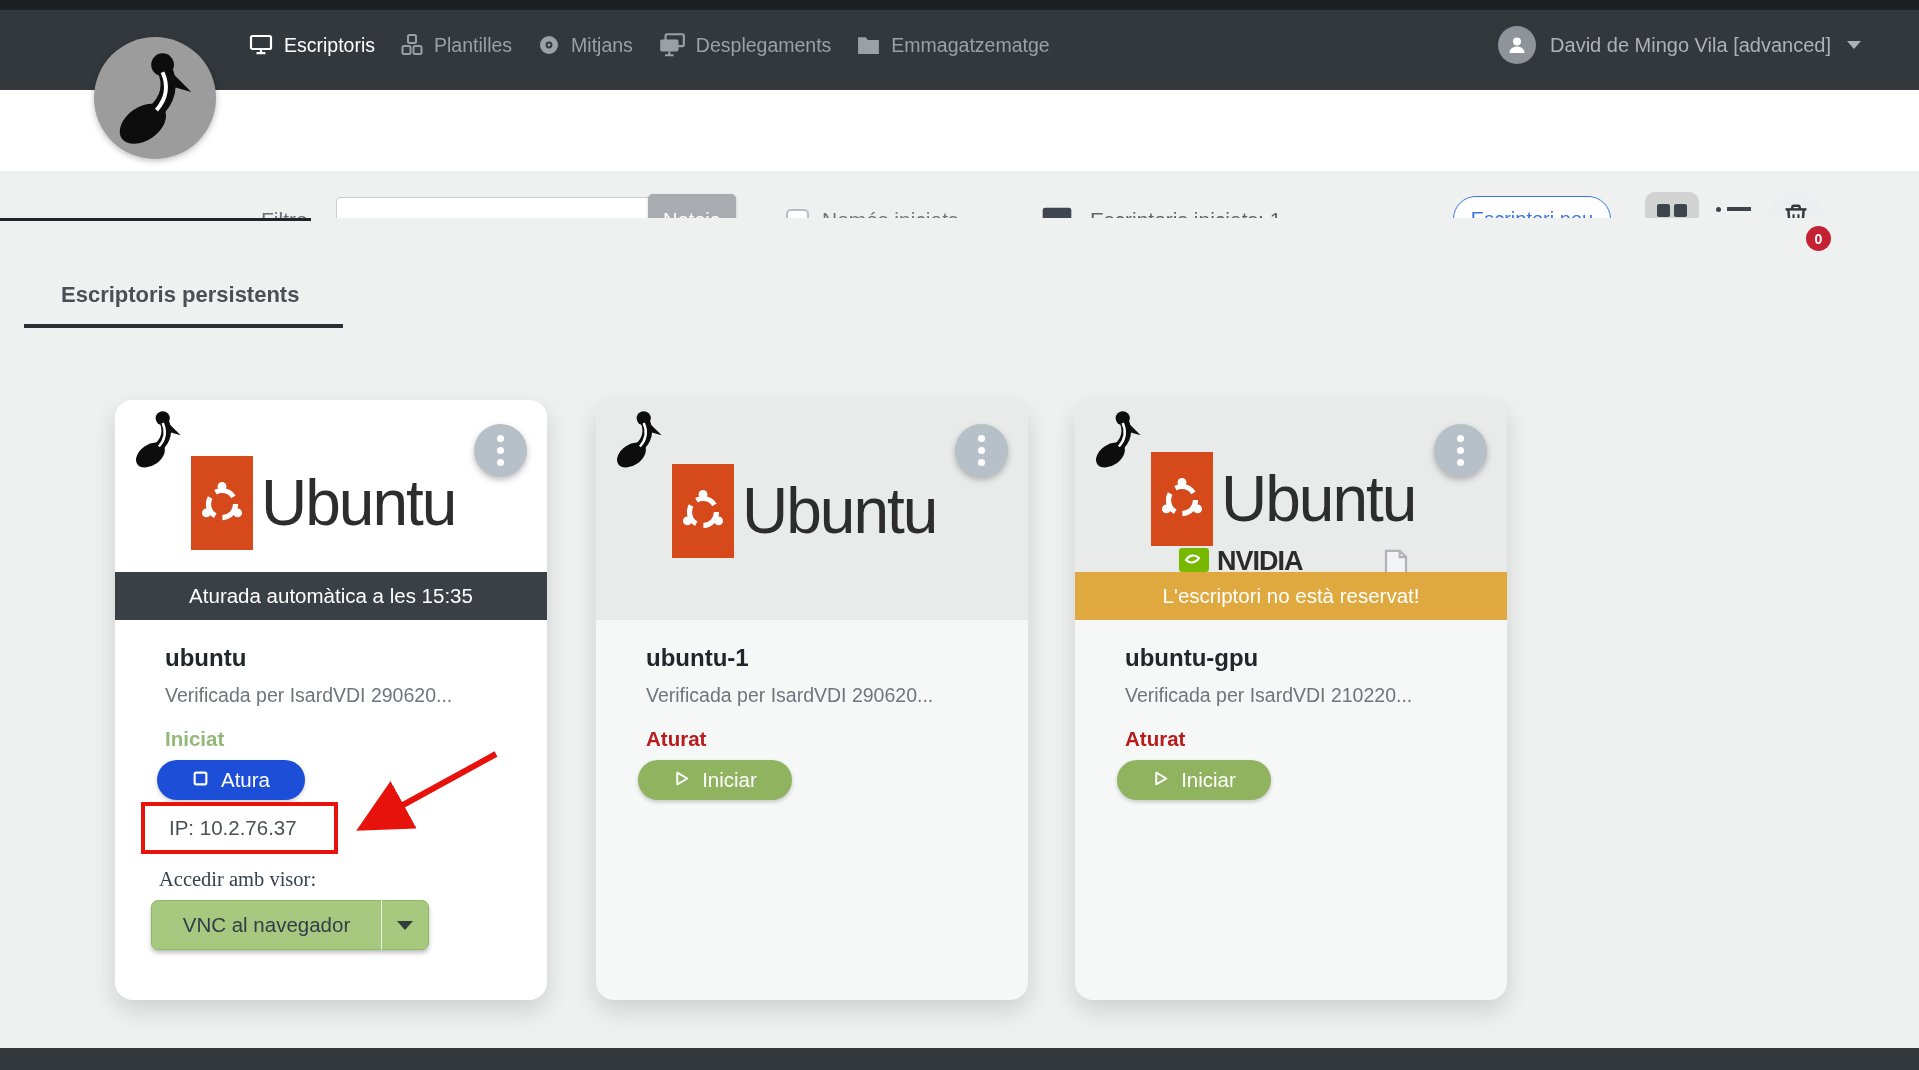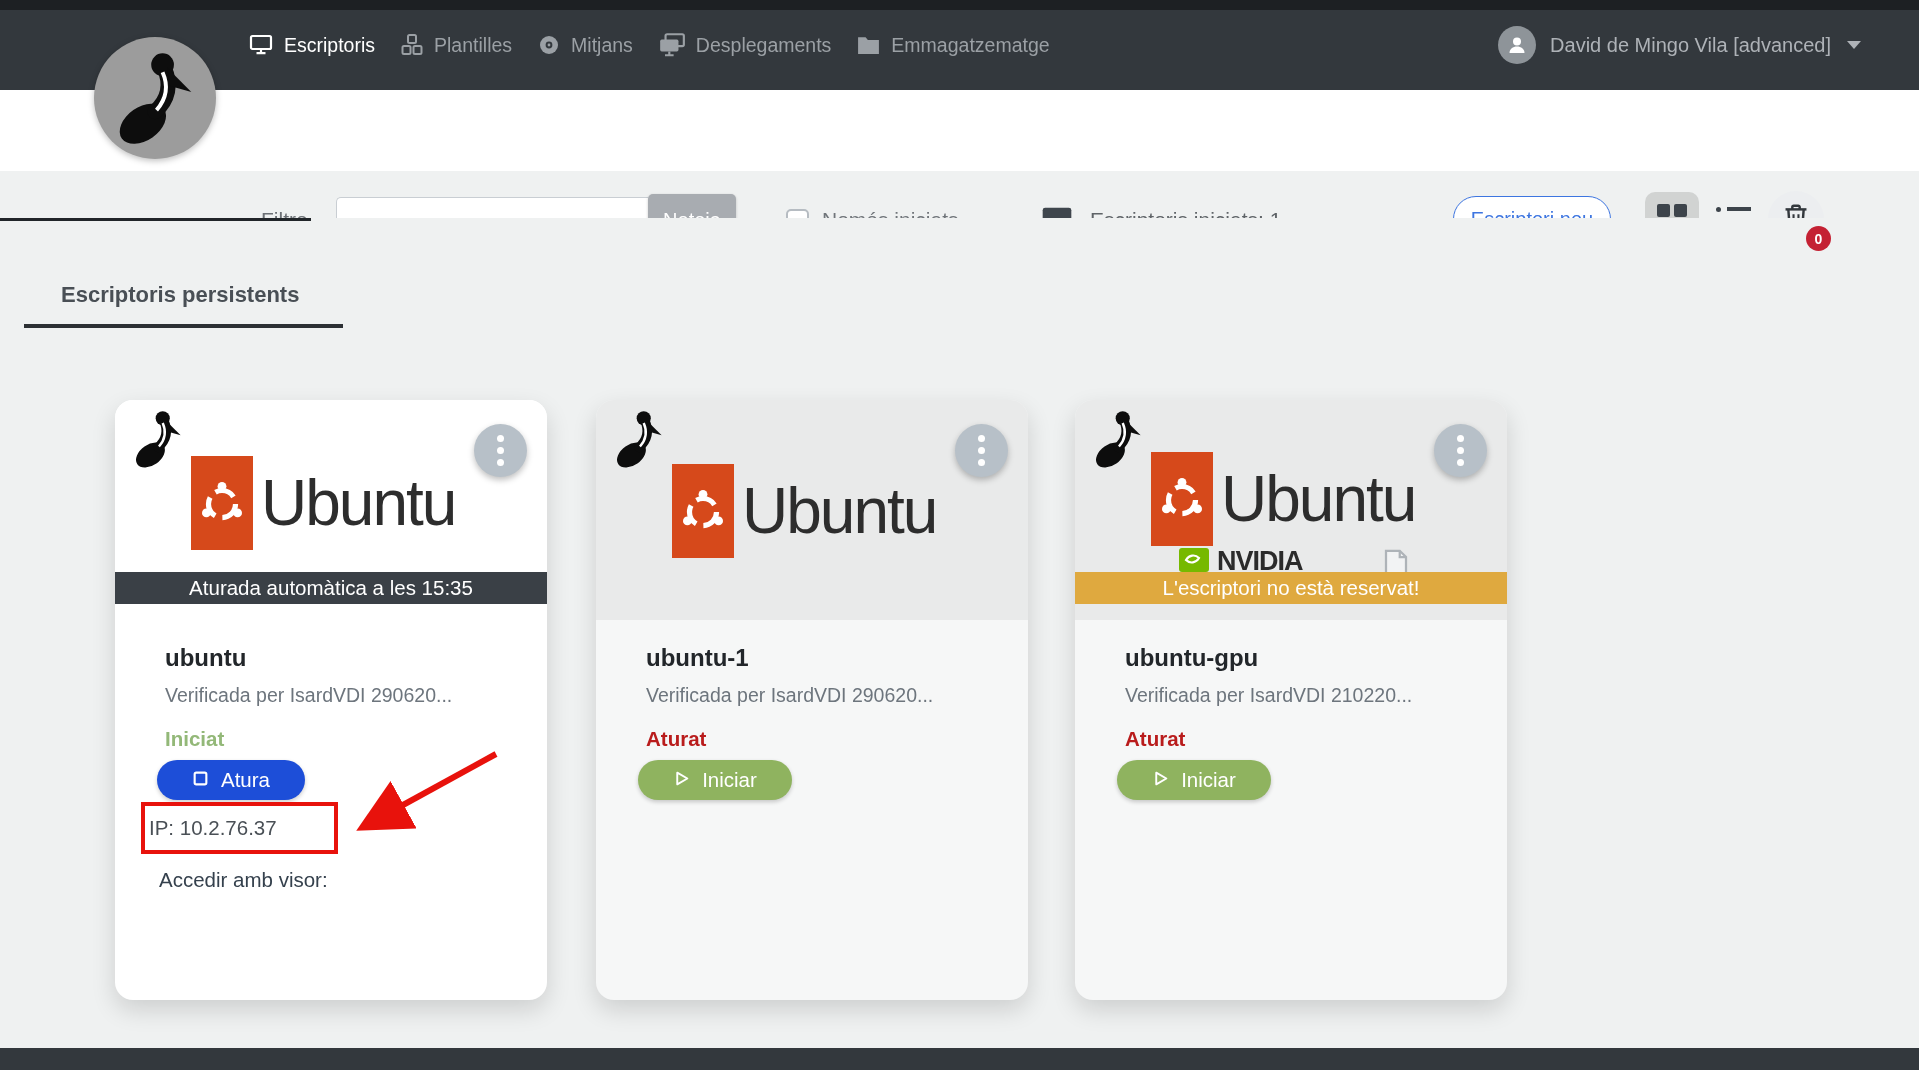--- a/index.html
+++ b/index.html
@@ -65,39 +65,39 @@
   .card-img { position:absolute; left:0; top:0; width:432px; height:220px; background:#ffffff; }
   .card.dim .card-img { background:#e9eaea; }
   .goose-sm { position:absolute; left:14px; top:6px; }
   .os-logo { position:absolute; left:76px; display:flex; align-items:center; }
   .os-square { width:62px; height:94px; background:#d6491b; display:flex; align-items:center; justify-content:center; }
   .os-word { font-size:64px; font-weight:300; letter-spacing:-2px; color:#2d2d2d; margin-left:8px; }
   .dots-btn { position:absolute; right:20px; top:24px; width:53px; height:53px; border-radius:50%; background:#b7c0c8;
     border:none; cursor:pointer; box-shadow:0 3px 6px rgba(0,0,0,.25); display:flex; align-items:center; justify-content:center; z-index:8; }
   .dots-glyph { display:flex; flex-direction:column; gap:5px; }
   .dots-glyph span { width:7px; height:7px; border-radius:50%; background:#fff; }
-  .banner { position:absolute; left:0; top:172px; width:432px; height:32px; color:#ffffff; font-size:20.5px;
+  .banner { position:absolute; left:0; top:172px; width:432px; height:48px; color:#ffffff; font-size:20.5px;
     display:flex; align-items:center; justify-content:center; z-index:6; }
   .banner.dark { background:#3a4046; }
   .banner.warn { background:#dfa93f; }
   .card-title { position:absolute; left:50px; top:244px; font-size:24px; font-weight:bold; color:#22262a; }
   .card-sub { position:absolute; left:50px; top:284px; font-size:19.5px; color:#6d757d; }
   .card-status { position:absolute; left:50px; top:327px; font-size:20.5px; font-weight:bold; }
   .status-on  { color:#93b878; }
   .status-off { color:#b91c1c; }
   .action-btn { position:absolute; left:42px; top:360px; height:40px; border:none; border-radius:20px; color:#ffffff;
     font-size:20.5px; font-family:inherit; cursor:pointer; display:flex; align-items:center; justify-content:center; gap:12px;
     box-shadow:0 2px 4px rgba(0,0,0,.2); }
   .btn-stop  { width:148px; background:#1d4ed8; }
   .btn-start { width:154px; background:#8fb35f; }
   .ip-box { position:absolute; left:26px; top:402px; width:197px; height:52px; border:4px solid #e8120c;
     display:flex; align-items:center; z-index:7; }
-  .ip-text { font-size:20.5px; color:#4a5056; padding-left:4px; }
+  .ip-text { font-size:20.5px; color:#4a5056; padding-left:24px; }
   .arrow-svg { position:absolute; left:233px; top:346px; z-index:7; }
-  .viewer-label { position:absolute; left:44px; top:468px; font-size:20.5px; color:#35414d; }
+  .viewer-label { position:absolute; left:44px; top:468px; font-size:20.5px; color:#35414d;font-family:Liberation Serif, serif; }
   .viewer-btn { position:absolute; left:36px; top:500px; width:278px; height:50px; background:#a6c97f; border:1px solid #8fb863;
     border-radius:7px; display:flex; align-items:center; cursor:pointer; box-shadow:0 3px 4px rgba(0,0,0,.25); padding:0; }
   .viewer-main { flex:1; text-align:center; font-size:20.5px; color:#313d49; font-family:inherit; }
   .viewer-divider { width:1px; height:50px; background:rgba(255,255,255,.75); }
   .viewer-caret-zone { width:46px; display:flex; align-items:center; justify-content:center; }
   .caret-small { width:0; height:0; border-left:8px solid transparent; border-right:8px solid transparent; border-top:9px solid #333e3a; }
   .gpu-row { position:absolute; left:104px; top:146px; display:flex; align-items:center; gap:8px; z-index:4; }
   .nvidia-word { font-size:27px; font-weight:bold; color:#2b2b2b; letter-spacing:-1px; }
   .doc-icon { position:absolute; left:306px; top:148px; z-index:4; }
 
@@ -286,20 +286,27 @@
       </div>
       <svg class="arrow-svg" width="160" height="96" viewBox="0 0 160 96">
         <defs>
             <marker id="arrhead" markerWidth="9" markerHeight="9" refX="6" refY="4.5" orient="auto">
               <path d="M0,0 L9,4.5 L0,9 z" fill="#e8120c"></path>
             </marker>
           </defs>
         <line x1="148" y1="8" x2="24" y2="76" stroke="#e8120c" stroke-width="6" marker-end="url(#arrhead)"></line>
       </svg>
       <div class="viewer-label">Accedir amb visor:</div>
+      <button class="viewer-btn">
+        <span class="viewer-main">VNC al navegador</span>
+        <span class="viewer-divider"></span>
+        <span class="viewer-caret-zone">
+          <span class="caret-small"></span>
+        </span>
+      </button>
     </div>
 
     <div class="card dim" style="left:596px;">
       <div class="card-img">
         <span class="goose-sm">
           <svg width="58" height="66" viewBox="0 0 60 70">
               <ellipse cx="22" cy="52" rx="17" ry="11" transform="rotate(-35 22 52)" fill="#0d0d0d"></ellipse>
               <path d="M30 44 C39 36 41 26 36 15" stroke="#0d0d0d" stroke-width="10" fill="none" stroke-linecap="round"></path>
               <circle cx="35" cy="13" r="7.5" fill="#0d0d0d"></circle>
               <path d="M38 15 L54 31 L40 27 Z" fill="#0d0d0d"></path>

